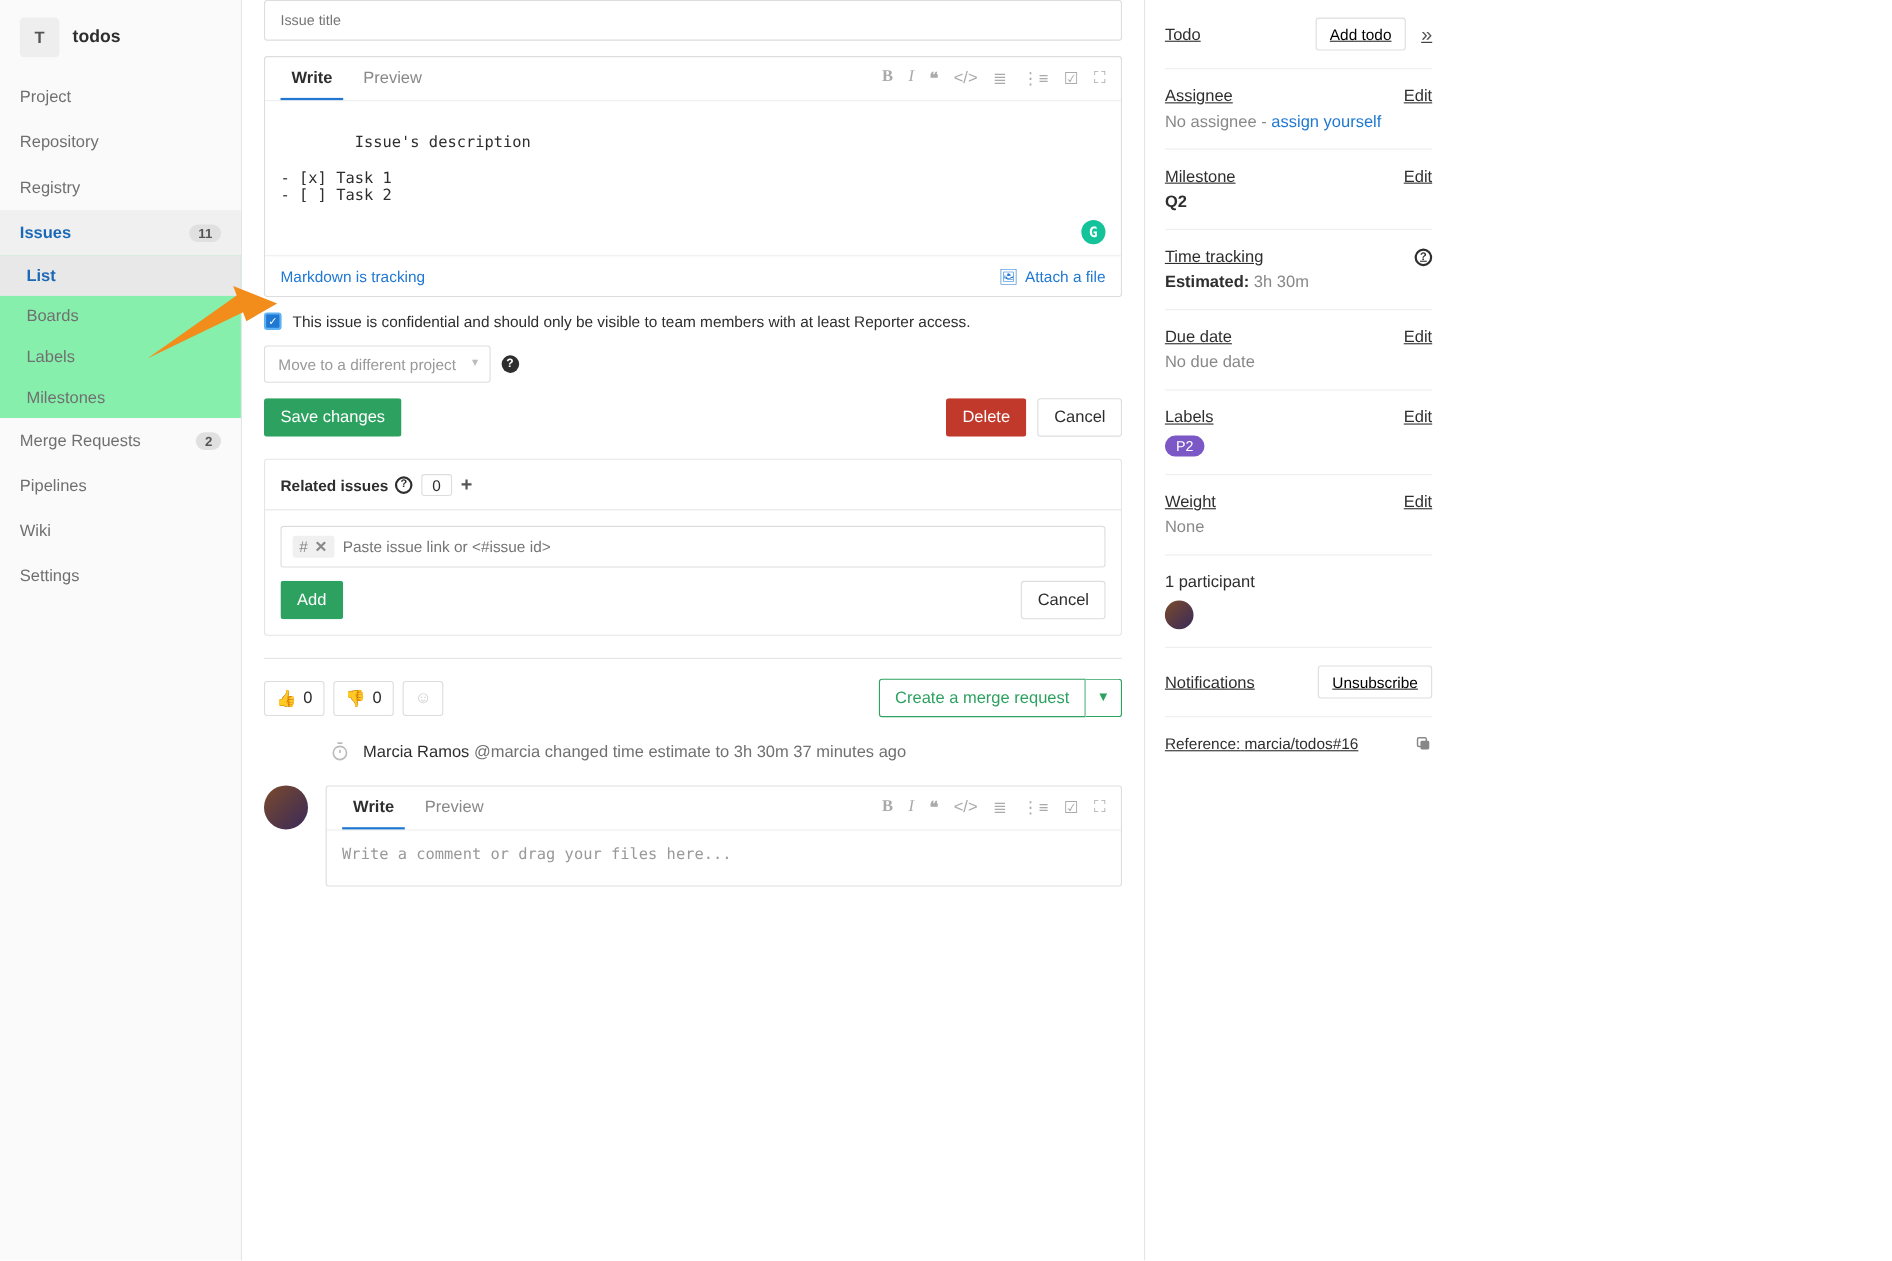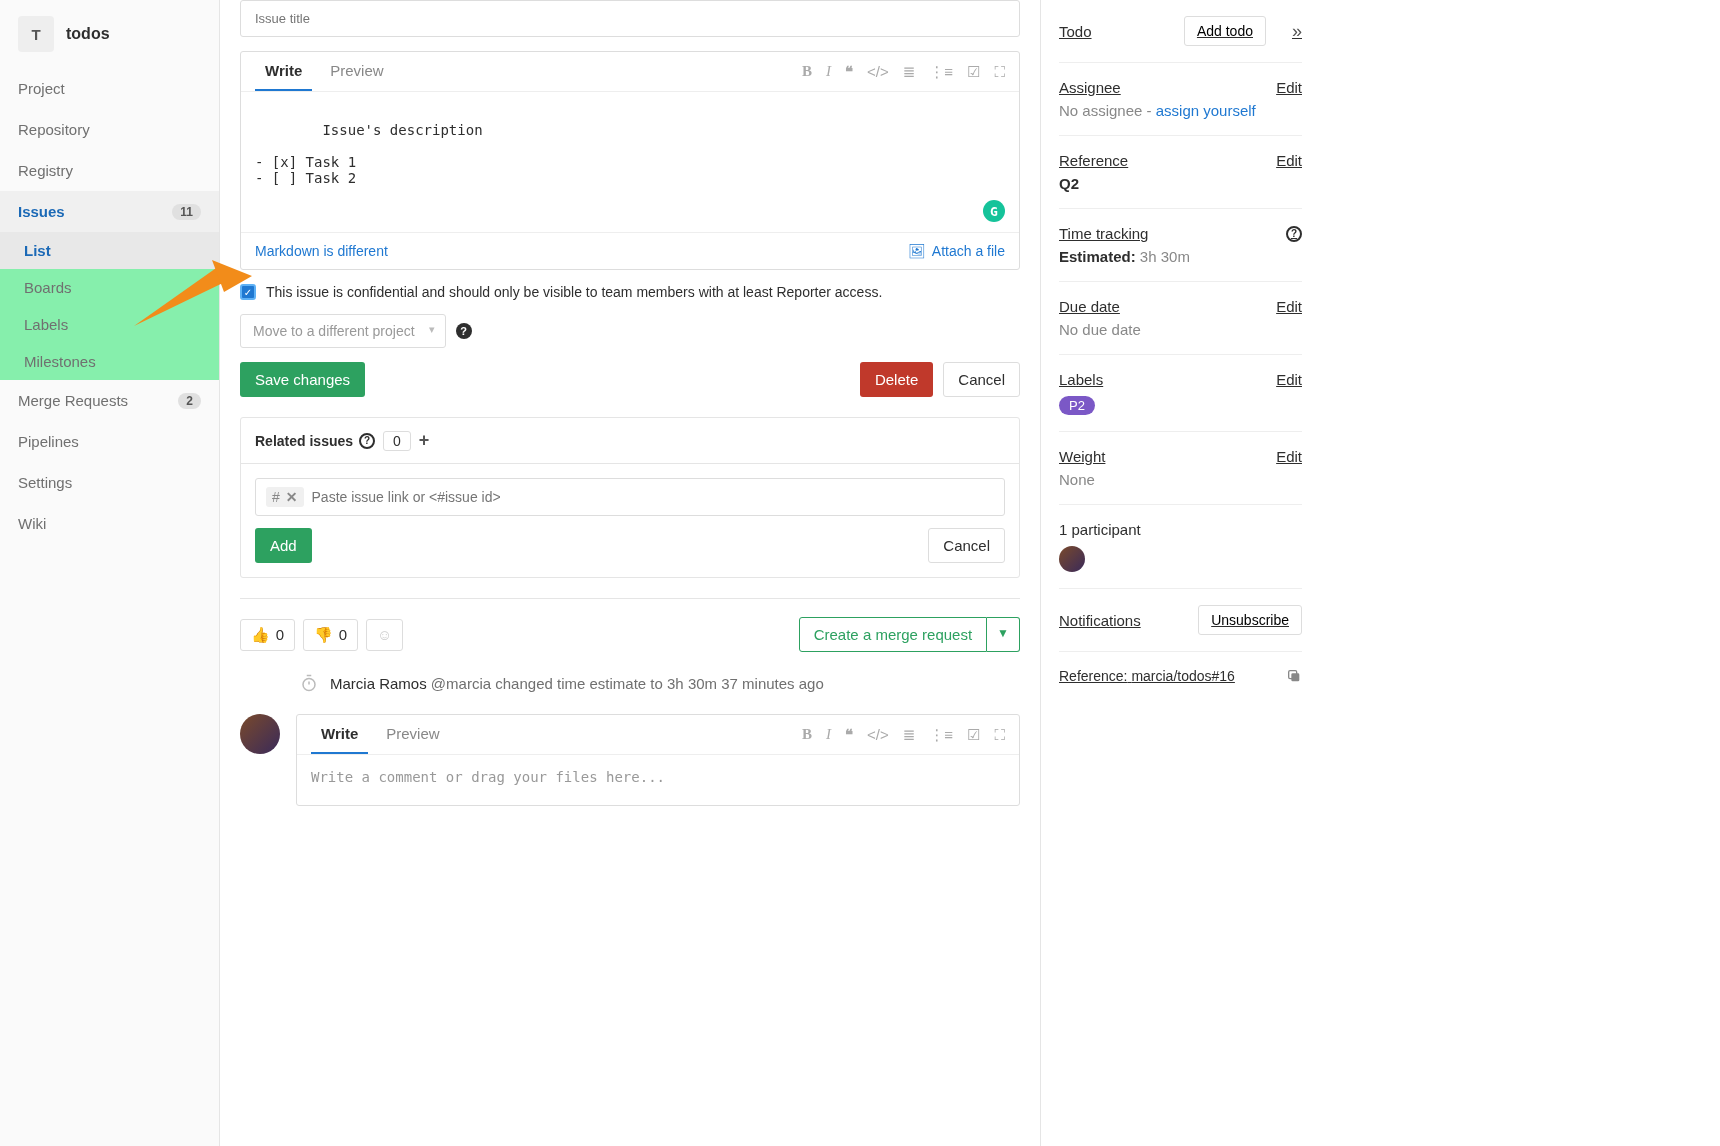--- a/index.html
+++ b/index.html
@@ -130,24 +130,24 @@
     </ul>
     <ul class="nav">
       <li class="nav-item">
         <span>Merge Requests</span>
         <span class="nav-badge">2</span>
       </li>
       <li class="nav-item">
           <span>Pipelines</span>
         </li>
       <li class="nav-item">
+          <span>Wiki</span>
+        </li>
+      <li class="nav-item">
           <span>Settings</span>
-        </li>
-      <li class="nav-item">
-          <span>Wiki</span>
         </li>
     </ul>
   </aside>
 
   <main class="main">
 
     <input class="title-input" placeholder="Issue title" style="">
 
     <div class="editor-box">
       <div class="editor-tabs">
@@ -165,21 +165,21 @@
         </div>
       </div>
       <div class="editor-body">
         <span>Issue's description
 
 - [x] Task 1
 - [ ] Task 2</span>
         <div class="grammarly">G</div>
       </div>
       <div class="editor-footer">
-        <span class="link-blue">Markdown is different</span>
+        <span class="link-blue">Markdown is tracking</span>
         <span class="attach link-blue">
           <span>🖼</span>
           <span>Attach a file</span>
         </span>
       </div>
     </div>
 
     <div class="conf-row">
       <svg class="arrow-callout" width="120" height="80" viewBox="0 0 120 80">
         <polygon points="0,80 85,20 95,34" fill="#f28c1a"></polygon>
@@ -281,41 +281,41 @@
       </div>
     </div>
 
   </main>
 
   <aside class="rightbar">
 
     <div class="rb-section">
       <div class="rb-top">
         <span class="rb-label">Todo</span>
-        <div style="display:flex;align-items:center;gap:26px">
+        <div style="display:flex;align-items:center;gap:14px">
           <button class="rb-btn">Add todo</button>
           <span class="rb-expand">»</span>
         </div>
       </div>
     </div>
 
     <div class="rb-section">
       <div class="rb-top">
         <span class="rb-label">Assignee</span>
         <span class="rb-edit">Edit</span>
       </div>
       <div class="rb-sub">
         <span>No assignee -</span>
         <span class="link-blue">assign yourself</span>
       </div>
     </div>
 
     <div class="rb-section">
       <div class="rb-top">
-        <span class="rb-label">Reference</span>
+        <span class="rb-label">Milestone</span>
         <span class="rb-edit">Edit</span>
       </div>
       <div class="rb-sub rb-strong">Q2</div>
     </div>
 
     <div class="rb-section">
       <div class="rb-top">
         <span class="rb-label">Time tracking</span>
         <span class="help-outline">?</span>
       </div>

